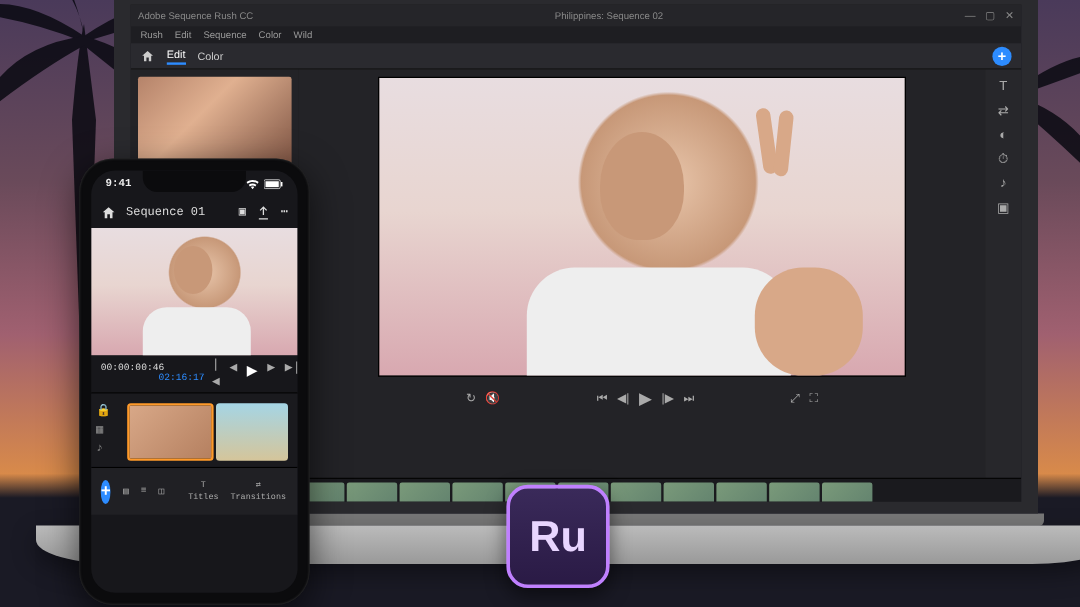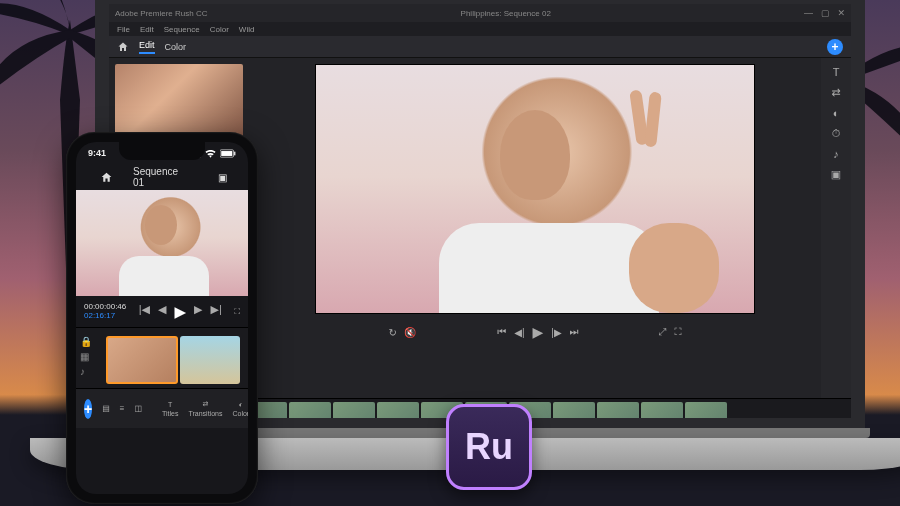--- a/index.html
+++ b/index.html
@@ -57,52 +57,52 @@
   .d-transport .group { display:flex; gap:8px; align-items:center;}
   .d-transport .spacer { width:60px;}
   .d-rtools { width:30px; background:#27272b; display:flex; flex-direction:column; align-items:center; gap:8px; padding:8px 0; font-size:11px; color:#aaa;}
   .d-timeline { height: 48px; background:#1a1a1e; display:flex; align-items:center; padding:0 4px; overflow:hidden; border-top:1px solid #000;}
   .d-clip { height:42px; flex:0 0 42px; margin-right:2px; background:linear-gradient(135deg,#7a9a7a,#5a7a6a); border-radius:2px;}
   .d-clip.sel { border:2px solid #ff9a2a; background:linear-gradient(135deg,#d8a888,#b58060);}
   .d-clip.beach { background:linear-gradient(180deg,#a5d5e5,#d5c59a);}
 
   
   .phone { position:absolute; left:66px; top:132px; width:192px; height:372px;
-    background:#0b0b0d; border-radius:28px; padding:10px; box-shadow:0 10px 30px rgba(0,0,0,.6), inset 0 0 2px #444;}
+    background:#0b0b0d; border-radius:28px; padding:10px; box-shadow:0 10px 30px rgba(0,0,0,.6), inset 0 0 2px #444;font-family:Liberation Mono, monospace;}
   .phone-inner { width:100%; height:100%; background:#17171b; border-radius:20px; overflow:hidden; position:relative;}
   .notch { position:absolute; top:0; left:50%; transform:translateX(-50%); width:86px; height:18px; background:#0b0b0d; border-radius:0 0 12px 12px; z-index:5;}
   .p-status { height:22px; display:flex; justify-content:space-between; align-items:center; padding:0 12px; font-size:9px; color:#eee; font-weight:600;}
   .p-status .right { display:flex; gap:4px; align-items:center;}
-  .p-header { height:26px; display:flex; align-items:center; gap:20px; padding:0 24px; font-size:10px; color:#ddd;}
+  .p-header { height:26px; display:flex; align-items:center; gap:8px; padding:0 8px; font-size:10px; color:#ddd;}
   .p-header .sp { flex:1;}
   .p-preview { width:100%; height:106px;
     background: radial-gradient(circle at 55% 35%, #e8c5aa 0%, #c79878 25%, transparent 26%),
                 linear-gradient(180deg, #e8dde0 0%, #e8d5d0 45%, #d8a8b0 100%);
     position:relative;}
   .p-preview .tank { position:absolute; left:25%; bottom:0; width:90px; height:40px; background:#eee; border-radius:20px 20px 0 0;}
   .p-preview .face { position:absolute; left:40%; top:14%; width:32px; height:40px; background:#c89878; border-radius:50%;}
   .p-preview .hair { position:absolute; left:32%; top:4%; width:56px; height:70px; background:#6b4a32; border-radius:30px; z-index:-1;}
   .p-ctrl { height:32px; display:flex; align-items:center; padding:0 8px; gap:6px; font-size:8px; color:#aaa; border-bottom:1px solid #000;}
   .p-ctrl .t1 { color:#ddd;}
-  .p-ctrl .t2 { color:#2d8cff;}
+  .p-ctrl .t2 { color:#2d8cff;margin-left:48px;}
   .p-ctrl .btns { flex:1; display:flex; justify-content:center; gap:8px; font-size:11px;}
   .p-tl { flex:1; background:#1a1a1e; padding:8px 0 0 30px; position:relative;}
   .p-tl-head { position:absolute; left:4px; top:8px; display:flex; flex-direction:column; gap:4px; font-size:10px; color:#888;}
   .p-vclip { width:72px; height:48px; background:linear-gradient(135deg,#d8a888,#b58060); border:2px solid #ff9a2a; border-radius:3px; display:inline-block;}
   .p-vclip2 { width:60px; height:48px; background:linear-gradient(180deg,#a5d5e5,#d5c59a); border-radius:3px; display:inline-block; margin-left:2px;}
   .p-aclip { margin-top:4px; width:134px; height:44px; background:#0f5548; border-radius:3px; position:relative; padding:2px 4px; font-size:8px; color:#cfe;}
   .p-aclip .wv { position:absolute; left:0; right:0; bottom:0; top:14px; background:repeating-linear-gradient(90deg, transparent 0 1px, #1fc9a4 1px 2px);
     clip-path: polygon(0 50%, 8% 15%, 16% 75%, 24% 25%, 32% 70%, 40% 20%, 48% 65%, 56% 30%, 64% 60%, 72% 35%, 80% 55%, 88% 40%, 96% 50%, 100% 48%, 100% 100%, 0 100%);}
   .p-bottom { height:40px; background:#202024; display:flex; align-items:center; gap:10px; padding:0 8px; font-size:8px; color:#aaa; border-top:1px solid #000;}
   .p-bottom .lbl { display:flex; flex-direction:column; align-items:center; gap:2px; font-size:7px;}
   .p-bottom .sp { flex:1;}
   .p-add { width:20px; height:20px; background:#2d8cff; border-radius:50%; color:#fff; display:flex; align-items:center; justify-content:center; font-size:14px; font-weight:bold;}
 
   
-  .ru-badge { position:absolute; left:446px; top:404px; width:86px; height:86px; border-radius:18px;
+  .ru-badge { position:absolute; left:422px; top:404px; width:86px; height:86px; border-radius:18px;
     background: linear-gradient(180deg,#3a2a5a,#2a1a45);
     border:3px solid #c080ff; display:flex; align-items:center; justify-content:center;
     color:#e8d5ff; font-weight:700; font-size:36px; box-shadow:0 6px 16px rgba(0,0,0,.5);}
 
   .ico { display:inline-flex; width:12px; height:12px; align-items:center; justify-content:center;}
   svg { display:block; }
 </style>
 </head>
 <body>
 
@@ -124,31 +124,31 @@
     <path d="M92 58 Q160 80 175 140 Q130 95 92 64"></path>
     <path d="M92 58 Q30 80 15 140 Q60 95 92 64"></path>
   </g>
 </svg>
 
 <div class="laptop">
   <div class="laptop-screen">
     <div class="dapp">
 
       <div class="d-title">
-        <span>Adobe Premiere Rush CC</span>
+        <span>Adobe Sequence Rush CC</span>
         <span>Philippines: Sequence 02</span>
         <span class="wctl">
           <span>—</span>
           <span>▢</span>
           <span>✕</span>
         </span>
       </div>
 
       <div class="d-menu">
-        <span>File</span>
+        <span>Rush</span>
         <span>Edit</span>
         <span>Sequence</span>
         <span>Color</span>
         <span>Wild</span>
       </div>
 
       <div class="d-toolbar">
         <span class="ico">
           <svg width="12" height="12" viewBox="0 0 24 24" fill="#ccc">
               <path d="M12 3l9 8h-3v9h-4v-6H10v6H6v-9H3z"></path>

